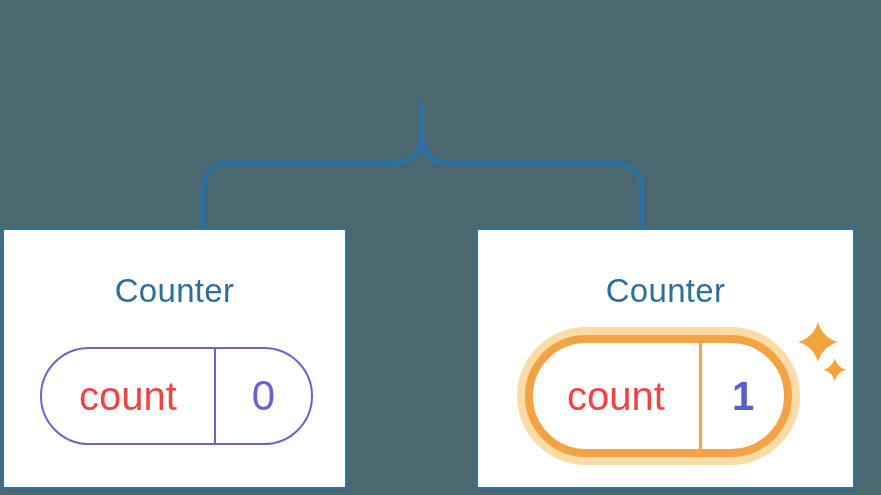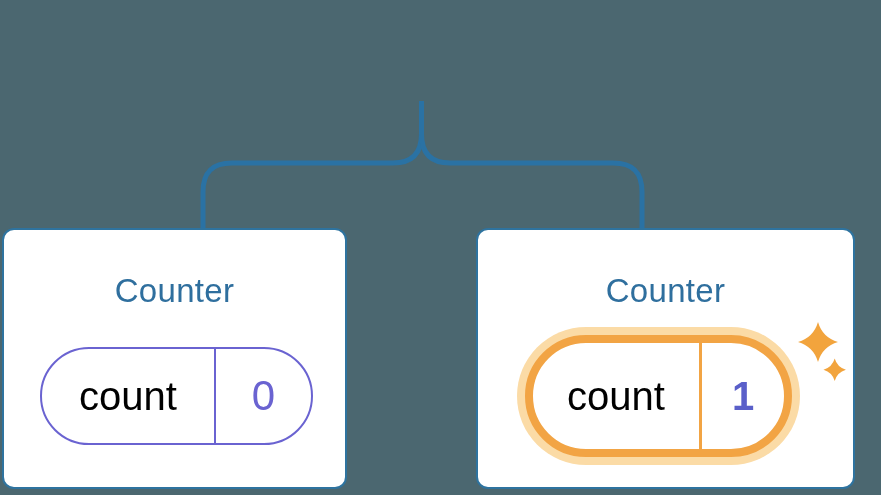--- a/index.html
+++ b/index.html
@@ -41,21 +41,21 @@
     letter-spacing: 0.5px;
   }
   
   .card {
     position: absolute;
     top: 228px;
     height: 261px;
     box-sizing: border-box;
     background: #ffffff;
     border: 2px solid #2e739f;
-    border-radius: 12px;
+    border-radius: 0;
   }
   .card.left  { left: 2px;   width: 345px; }
   .card.right { left: 476px; width: 379px; }
   .card-title {
     position: absolute;
     top: 42px; left: 0; right: 0;
     text-align: center;
     font-size: 33px;
     font-weight: 500;
     color: #2f6f9e;
@@ -92,21 +92,21 @@
   }
   .pill-key-cell, .pill-value-cell {
     display: flex;
     align-items: center;
     justify-content: center;
     box-sizing: border-box;
   }
   .pill-value-cell { flex: 1; }
   .pill-key {
     font-size: 40px;
-    color: #000000;
+    color: #ef4444;
   }
   .pill-value {
     font-size: 42px;
     color: #6a63d1;
   }
   .pill.highlight .pill-value {
     font-size: 40px;
     font-weight: 700;
     color: #5a5fc9;
   }

